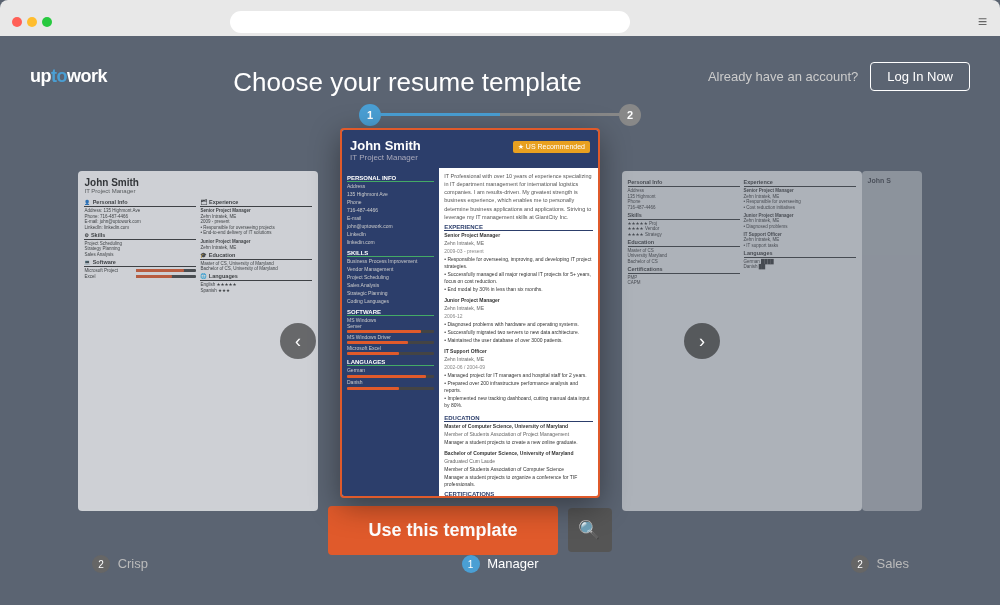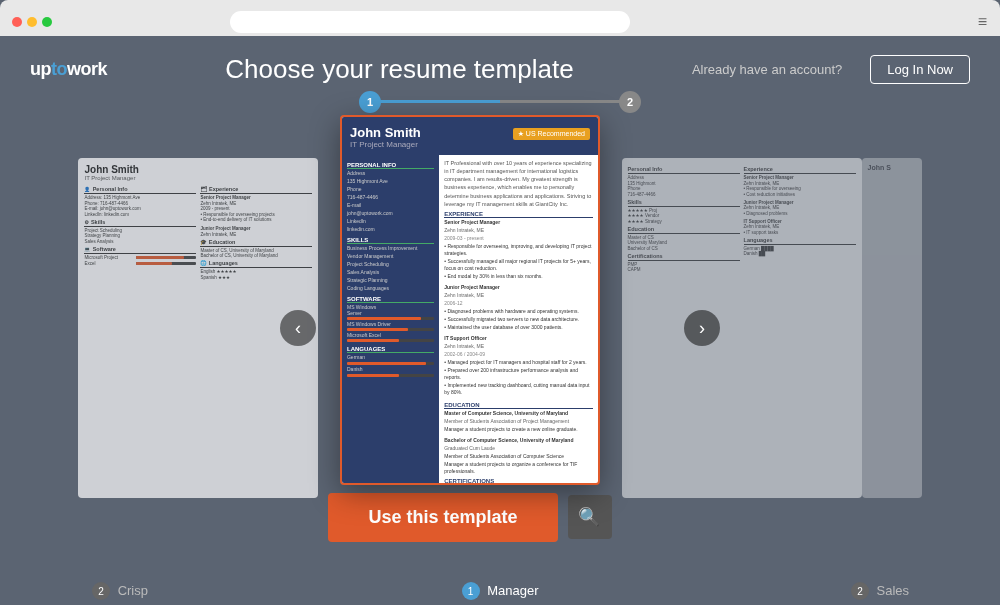--- a/index.html
+++ b/index.html
@@ -74,25 +74,26 @@
     }
     .logo span {
       color: #4a9fd4;
     }
     .header-title {
       font-size: 26px;
       font-weight: 300;
       color: #fff;
       text-align: center;
       flex: 1;
+      margin-top: 13px;
     }
     .header-right {
       display: flex;
       align-items: center;
-      gap: 28px;
+      gap: 12px;
     }
     .account-text {
       color: #ccc;
       font-size: 13px;
     }
     .login-btn {
       border: 1px solid #fff;
       color: #fff;
       background: transparent;
       padding: 6px 16px;
@@ -314,21 +315,21 @@
     .crisp-two-col { display: flex; gap: 4px; }
     .crisp-col { flex: 1; }
 
     
     .bottom-bar {
       display: flex;
       justify-content: space-between;
       align-items: center;
       padding: 4px 60px;
       position: absolute;
-      bottom: 1px;
+      bottom: 28px;
       left: 0;
       right: 0;
     }
     .btm-label {
       color: #bbb;
       font-size: 13px;
       text-align: center;
       min-width: 120px;
     }
     .btm-label.center { color: #fff; font-weight: 500; }

